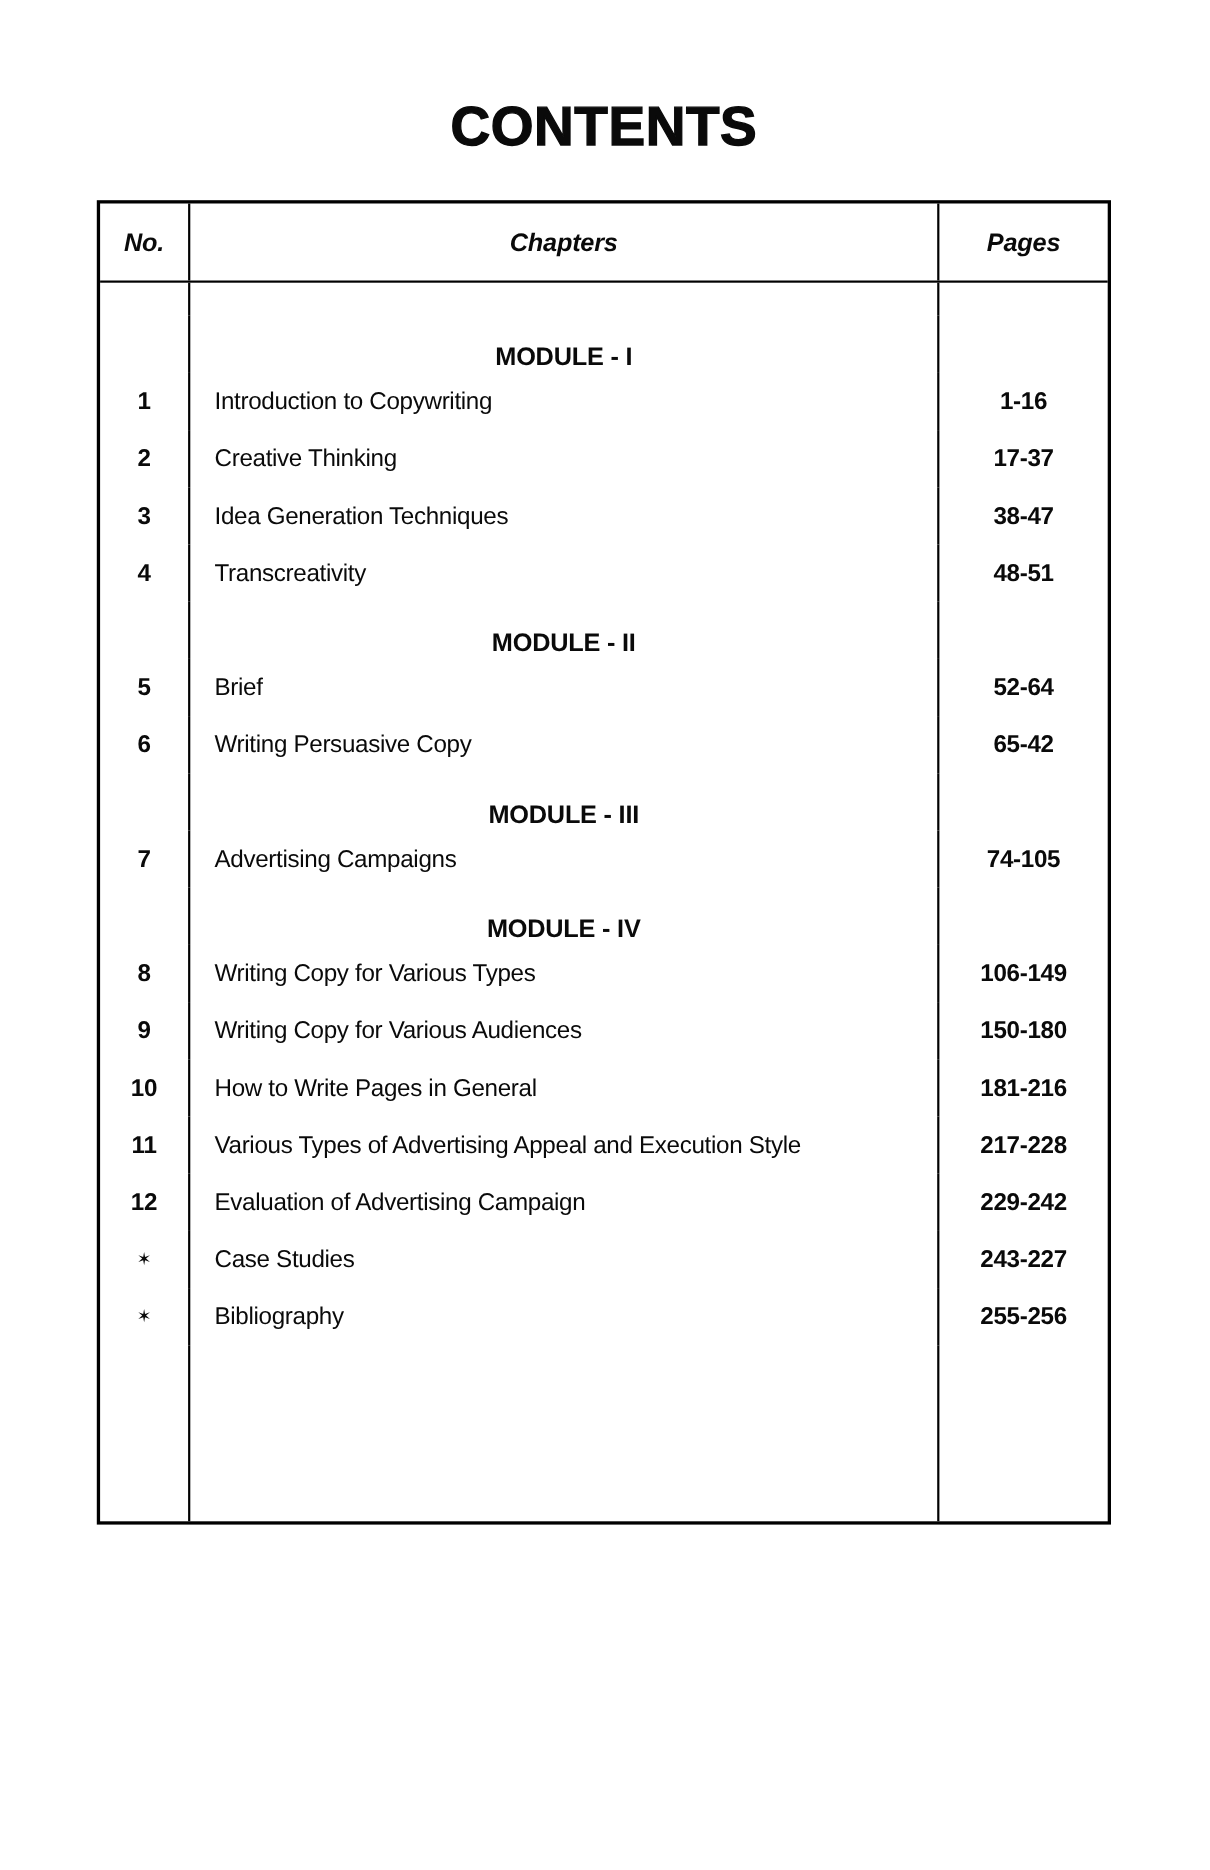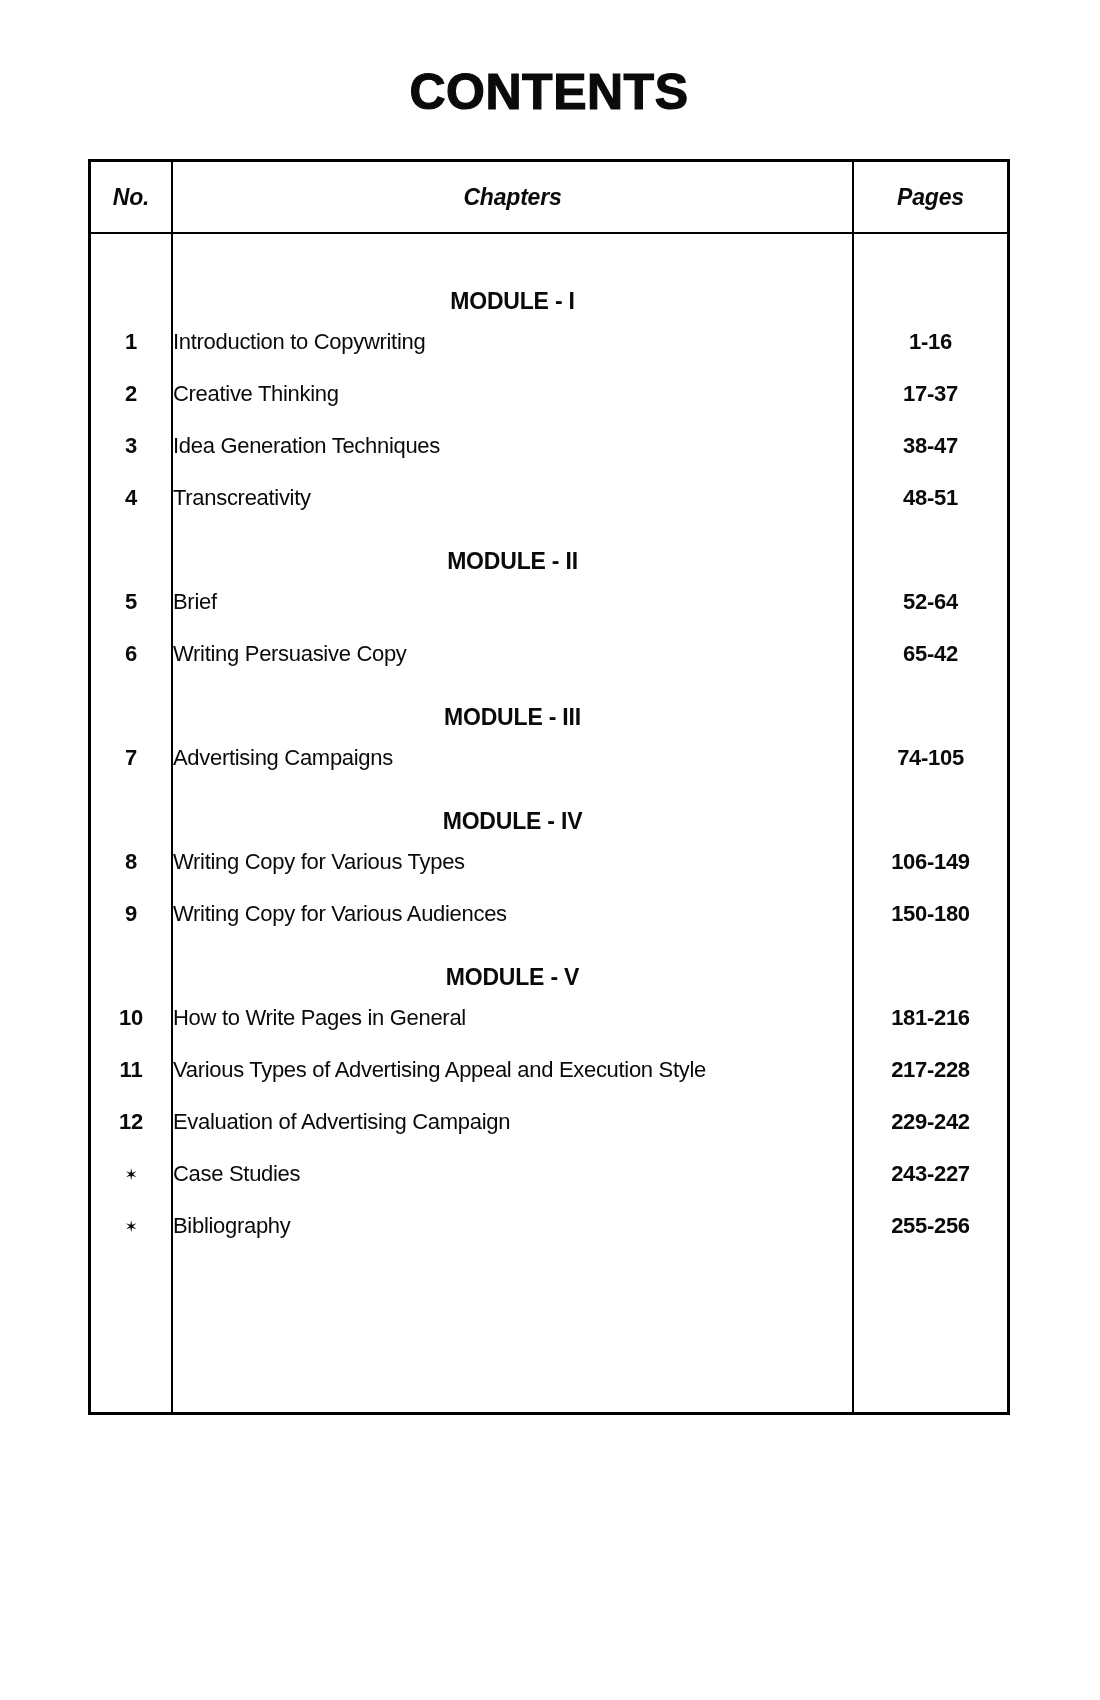--- a/index.html
+++ b/index.html
@@ -8,21 +8,21 @@
     width: 1100px;
     height: 1700px;
     background: #ffffff;
     font-family: "Liberation Sans", "DejaVu Sans", sans-serif;
     color: #0a0a0a;
     overflow: hidden;
   }
   .content { margin-left: 88px; width: 922px; }
   .title {
     margin: 0;
-    padding-top: 61px;
+    padding-top: 84px;
     height: 62px;
     text-align: center;
     font-size: 50px;
     line-height: 62px;
     font-weight: 700;
     letter-spacing: 0.5px;
     -webkit-text-stroke: 1.2px #0a0a0a;
   }
   .toc-table {
     margin-top: 36px;
@@ -31,21 +31,21 @@
     background: #ffffff;
   }
   .row {
     display: grid;
     grid-template-columns: 82px 1fr 155px;
     align-items: center;
     box-sizing: border-box;
   }
   .c { box-sizing: border-box; height: 100%; display: flex; align-items: center; }
   .c-num   { border-right: 2px solid #000; justify-content: center; }
-  .c-title { justify-content: flex-start; }
+  .c-title { justify-content: flex-start; padding-left: 22px; }
   .c-title.center { justify-content: center; padding-left: 0; }
   .c-pages { border-left: 2px solid #000; justify-content: center; }
   .header-row { height: 72px; border-bottom: 2px solid #000; }
   .header-row .c {
     font-style: italic;
     font-weight: 700;
     font-size: 23px;
     letter-spacing: -0.2px;
   }
   .body-row { height: 52px; }
@@ -199,27 +199,20 @@
             <div class="c c-num">
               <span class="num-text">9</span>
             </div>
             <div class="c c-title">
               <span class="title-text">Writing Copy for Various Audiences</span>
             </div>
             <div class="c c-pages">
               <span class="pages-text">150-180</span>
             </div>
           </div>
-          <div class="row body-row module-row">
-            <div class="c c-num"></div>
-            <div class="c c-title center">
-              <span class="module-text">MODULE - V</span>
-            </div>
-            <div class="c c-pages"></div>
-          </div>
           <div class="row body-row chapter-row">
             <div class="c c-num">
               <span class="num-text">10</span>
             </div>
             <div class="c c-title">
               <span class="title-text">How to Write Pages in General</span>
             </div>
             <div class="c c-pages">
               <span class="pages-text">181-216</span>
             </div>

